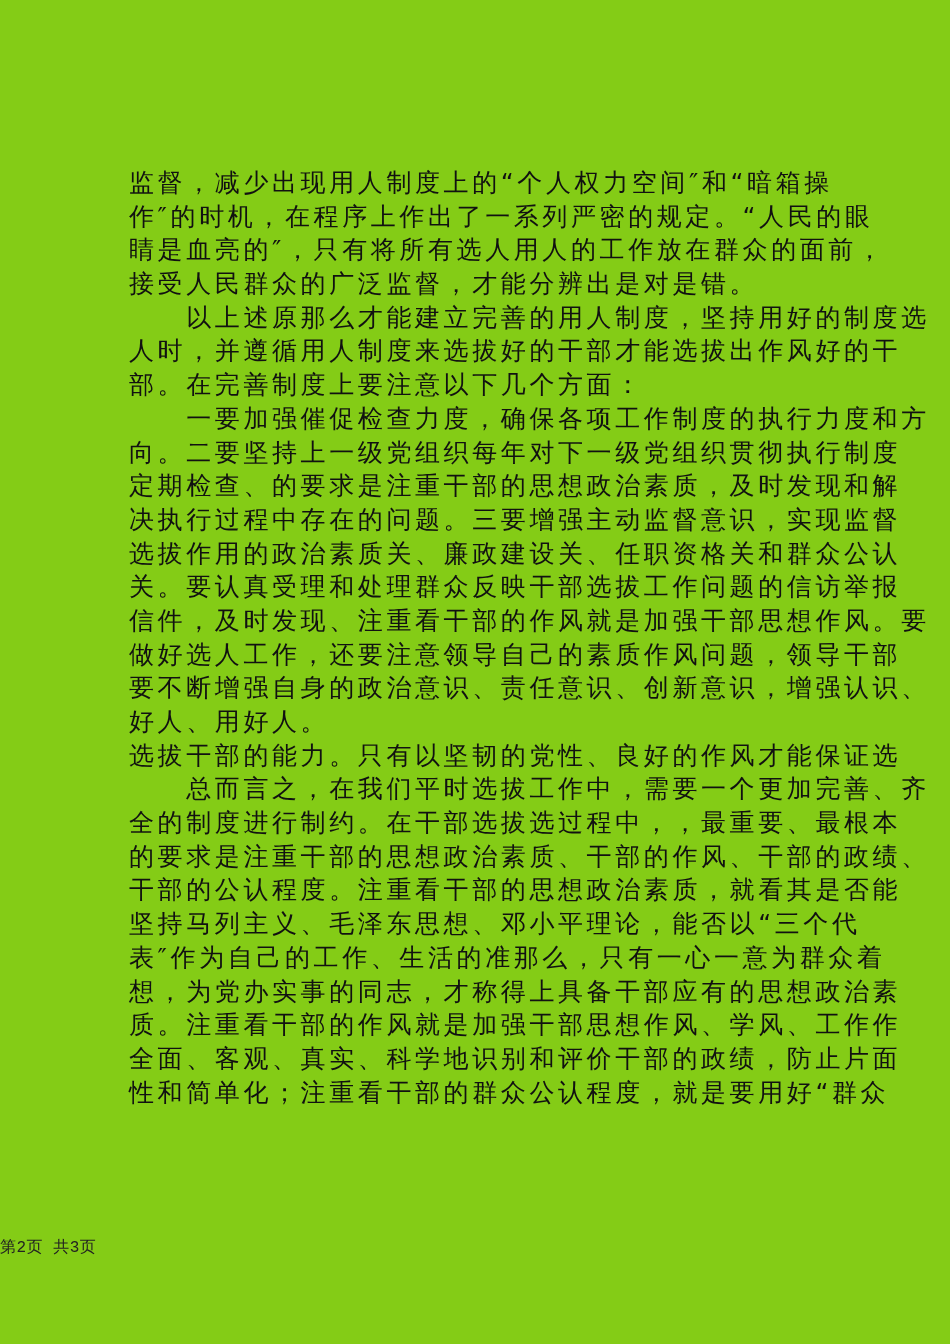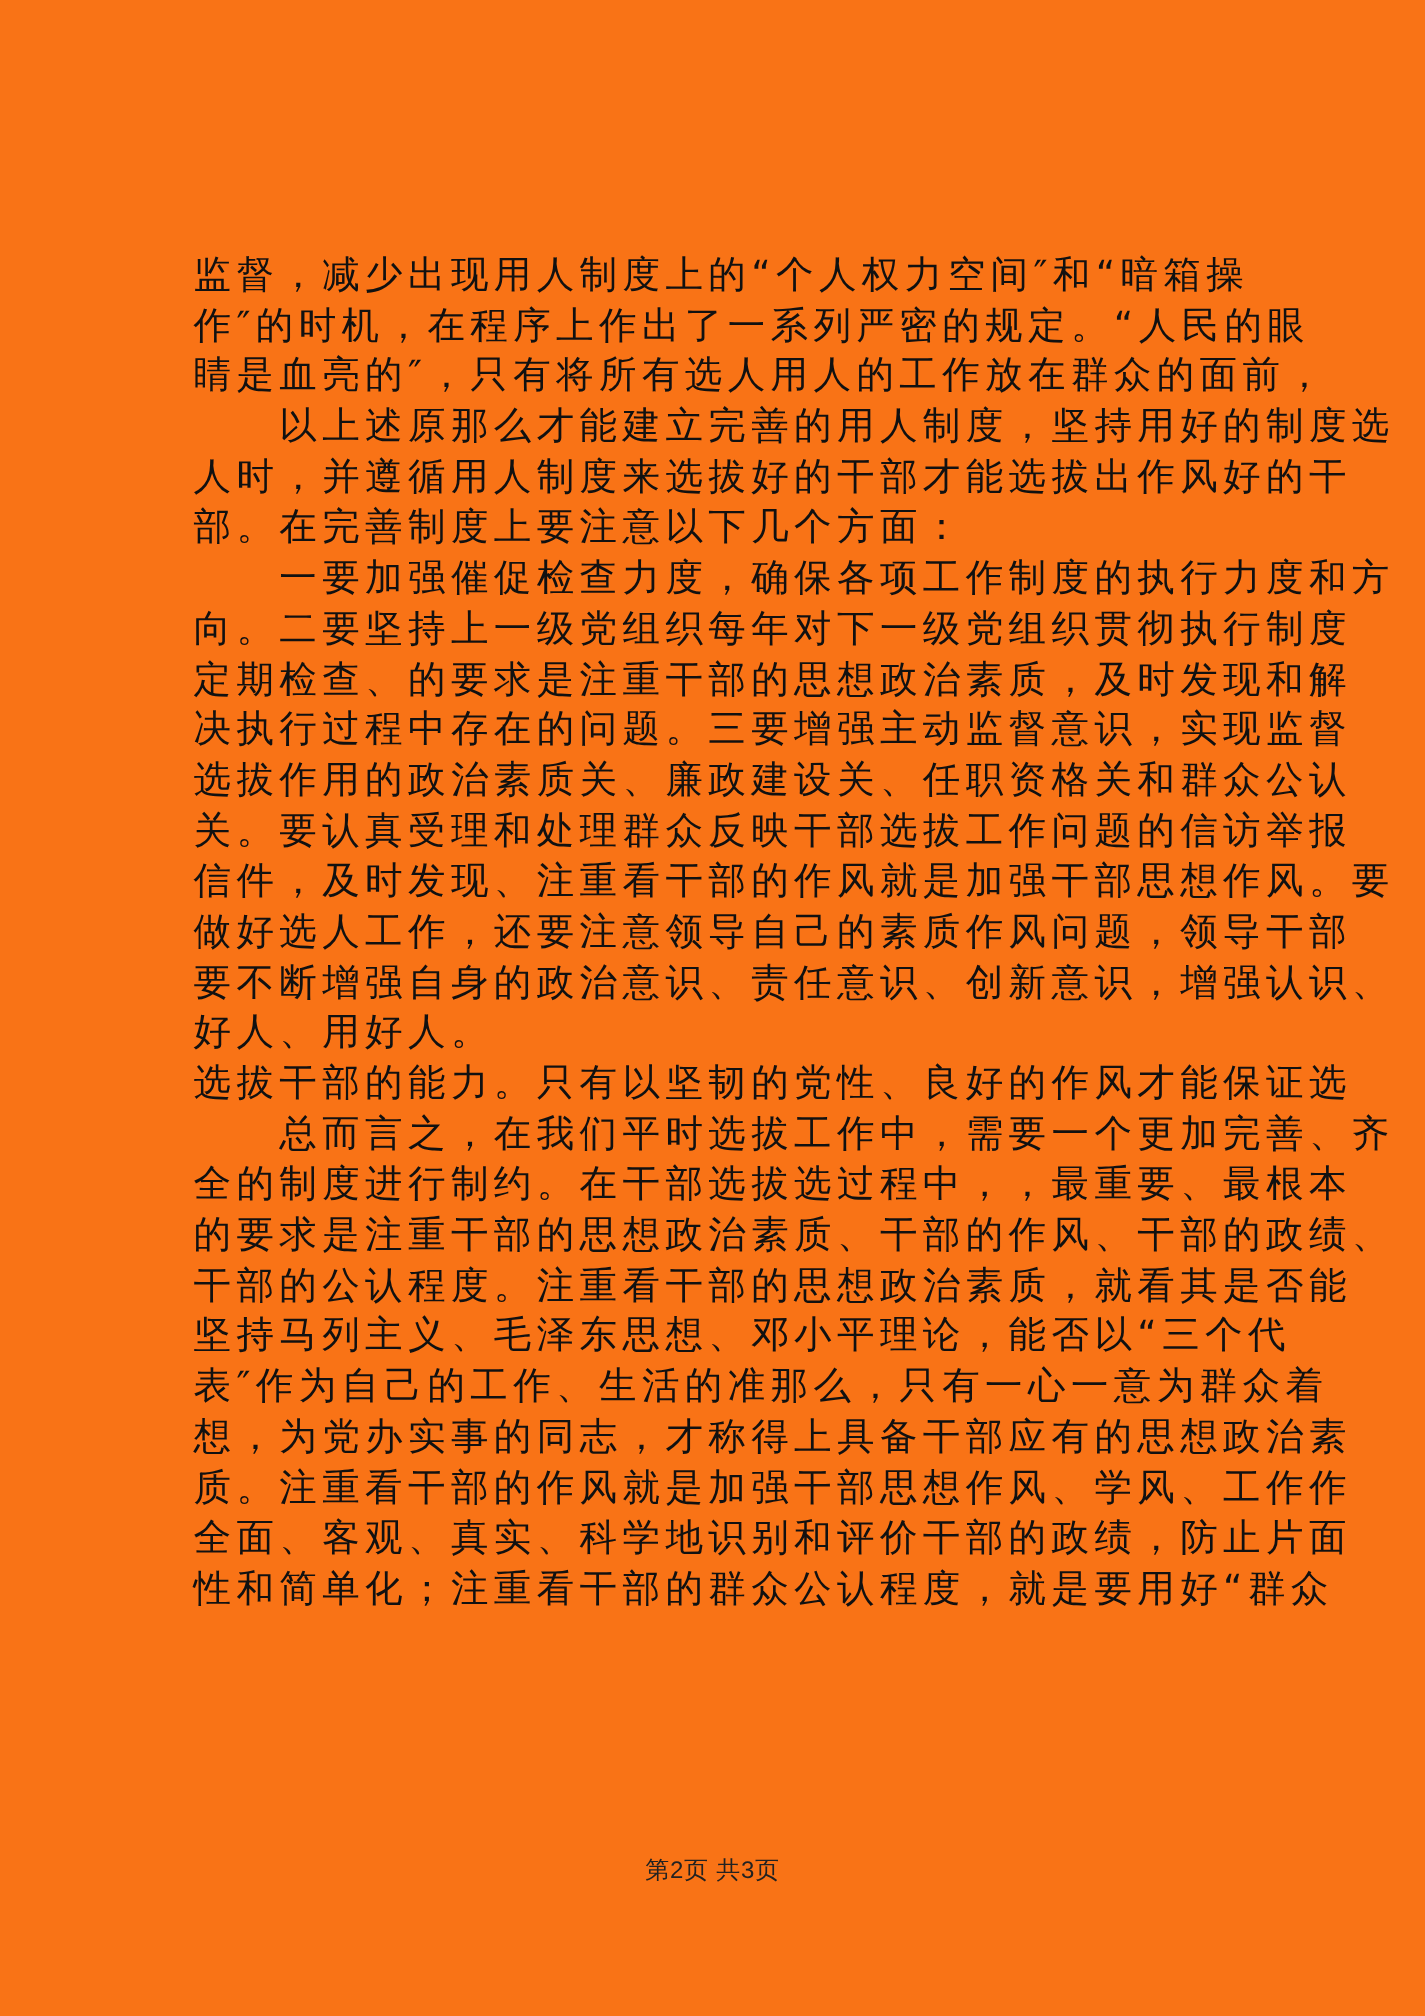--- a/index.html
+++ b/index.html
@@ -1,49 +1,50 @@
 <!DOCTYPE html>
 <html><head>
   <meta charset="utf-8">
   <style>
     html, body { margin: 0; padding: 0; background: #ffffff; }
     body { width: 950px; height: 1344px; position: relative; overflow: hidden; }
-    .page { position: absolute; left: 0; top: 0; width: 950px; height: 1344px; background: #f97316; }
+    .page { position: absolute; left: 0; top: 0; width: 950px; height: 1344px; background: #84cc16; }
     .body-text {
       position: absolute;
       left: 129px;
       top: 166px;
       width: 710px;
       font-family: "DejaVu Sans", sans-serif;
       font-size: 25px;
       line-height: 33.7px;
       color: #111111;
       letter-spacing: 3.6px;
       white-space: nowrap;
     }
     .line { display: block; height: 33.7px; }
     .footer {
       position: absolute;
       left: 0; width: 950px;
       top: 1237px;
-      text-align: center;
-      font-family: Liberation Sans, sans-serif;
+      text-align: left;
+      font-family: Liberation Mono, monospace;
       font-size: 16px;
       color: #222222;
       letter-spacing: 0.5px;
     }
   </style>
 </head>
 <body>
 
 <div class="page">
   <div class="body-text">
     <span class="line">监督，减少出现用人制度上的“个人权力空间″和“暗箱操</span>
     <span class="line">作″的时机，在程序上作出了一系列严密的规定。“人民的眼</span>
     <span class="line">睛是血亮的″，只有将所有选人用人的工作放在群众的面前，</span>
+    <span class="line">接受人民群众的广泛监督，才能分辨出是对是错。</span>
     <span class="line">　　以上述原那么才能建立完善的用人制度，坚持用好的制度选</span>
     <span class="line">人时，并遵循用人制度来选拔好的干部才能选拔出作风好的干</span>
     <span class="line">部。在完善制度上要注意以下几个方面：</span>
     <span class="line">　　一要加强催促检查力度，确保各项工作制度的执行力度和方</span>
     <span class="line">向。二要坚持上一级党组织每年对下一级党组织贯彻执行制度</span>
     <span class="line">定期检查、的要求是注重干部的思想政治素质，及时发现和解</span>
     <span class="line">决执行过程中存在的问题。三要增强主动监督意识，实现监督</span>
     <span class="line">选拔作用的政治素质关、廉政建设关、任职资格关和群众公认</span>
     <span class="line">关。要认真受理和处理群众反映干部选拔工作问题的信访举报</span>
     <span class="line">信件，及时发现、注重看干部的作风就是加强干部思想作风。要</span>

